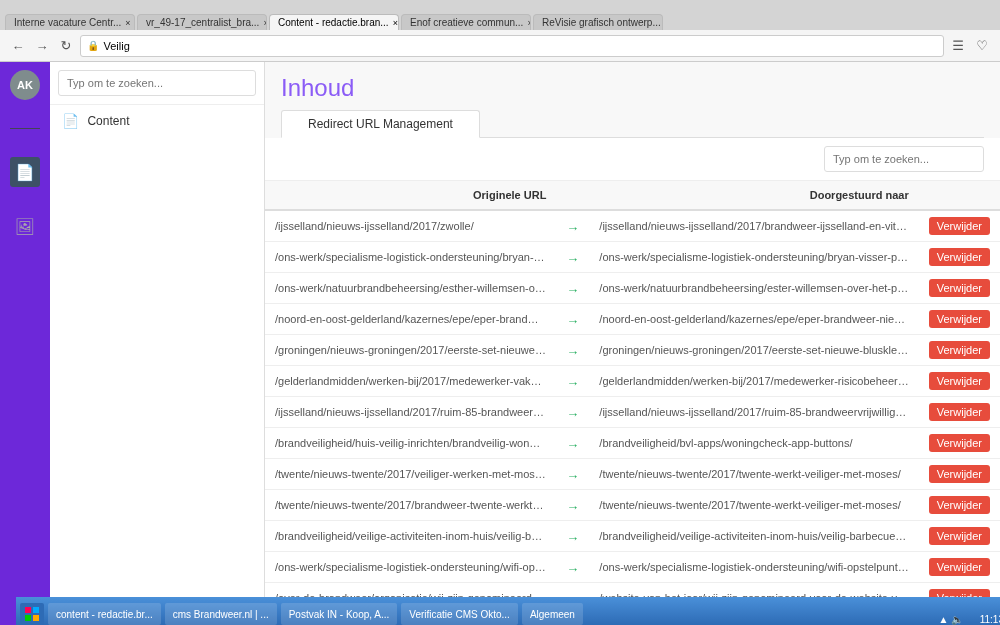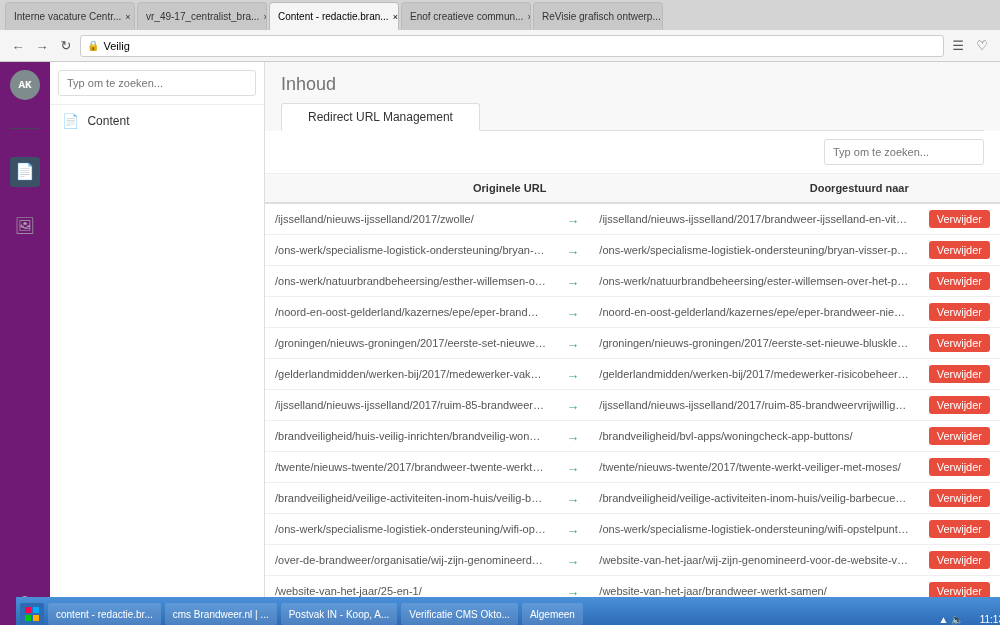--- a/index.html
+++ b/index.html
@@ -1,56 +1,56 @@
 <!DOCTYPE html>
 <html><head>
   <meta charset="utf-8">
   <style>
     * { margin: 0; padding: 0; box-sizing: border-box; }
     body { font-family: Arial, sans-serif; font-size: 12px; background: #f0f0f0; overflow: hidden; width: 1000px; height: 625px; }
 
     
     .browser-top { background: #e0e0e0; height: 62px; }
     .tab-bar { display: flex; align-items: flex-end; height: 30px; background: #d4d4d4; padding-left: 5px; font-size: 11px; }
-    .tab { display: flex; align-items: center; height: 28px; padding: 0 8px; background: #c8c8c8; border-radius: 4px 4px 0 0; margin-right: 2px; font-size: 10px; color: #333; max-width: 130px; white-space: nowrap; overflow: hidden; text-overflow: ellipsis; border: 1px solid #bbb; border-bottom: none; }
+    .tab { display: flex; align-items: center; height: 16px; padding: 0 8px; background: #c8c8c8; border-radius: 4px 4px 0 0; margin-right: 2px; font-size: 10px; color: #333; max-width: 130px; white-space: nowrap; overflow: hidden; text-overflow: ellipsis; border: 1px solid #bbb; border-bottom: none; }
     .tab.active { background: #f5f5f5; color: #000; }
     .tab .close-x { margin-left: 4px; cursor: pointer; font-size: 9px; }
     .nav-bar { display: flex; align-items: center; height: 32px; background: #f5f5f5; padding: 0 8px; border-bottom: 1px solid #ccc; gap: 4px; }
     .nav-btn { width: 20px; height: 20px; display: flex; align-items: center; justify-content: center; cursor: pointer; font-size: 13px; color: #555; }
     .address-bar { flex: 1; height: 22px; border: 1px solid #ccc; border-radius: 3px; padding: 0 6px; font-size: 11px; background: #fff; display: flex; align-items: center; gap: 4px; }
     .lock-icon { font-size: 10px; color: #28a745; }
     .bookmarks-bar { height: 22px; background: #f5f5f5; border-bottom: 1px solid #ddd; display: flex; align-items: center; padding: 0 8px; gap: 8px; font-size: 10px; color: #333; overflow: hidden; }
     .bookmark { display: flex; align-items: center; gap: 2px; cursor: pointer; white-space: nowrap; }
 
     
     .app-container { display: flex; height: calc(625px - 62px); }
 
     
-    .sidebar { width: 50px; background: #701a75; display: flex; flex-direction: column; align-items: center; padding: 8px 0; gap: 24px; font-family: Liberation Mono, monospace; }
+    .sidebar { width: 50px; background: #6d28d9; display: flex; flex-direction: column; align-items: center; padding: 8px 0; gap: 24px; }
     .avatar { width: 30px; height: 30px; background: #7f8c8d; border-radius: 50%; display: flex; align-items: center; justify-content: center; color: #fff; font-size: 11px; font-weight: bold; cursor: pointer; }
     .sidebar-divider { width: 30px; height: 1px; background: #445; margin: 4px 0; }
     .sidebar-icon { width: 30px; height: 30px; display: flex; align-items: center; justify-content: center; color: #aaa; cursor: pointer; font-size: 16px; }
     .sidebar-icon.active { background: #3d5166; color: #fff; border-radius: 3px; }
     .sidebar-spacer { flex: 1; }
     .sidebar-question { width: 30px; height: 30px; display: flex; align-items: center; justify-content: center; color: #aaa; cursor: pointer; font-size: 14px; }
 
     
     .left-panel { width: 215px; background: #fff; border-right: 1px solid #ddd; display: flex; flex-direction: column; }
     .left-panel-search { padding: 8px; border-bottom: 1px solid #eee; }
     .left-panel-search input { width: 100%; height: 26px; border: 1px solid #ddd; border-radius: 3px; padding: 0 8px; font-size: 11px; color: #555; }
     .left-panel-content { flex: 1; overflow-y: auto; }
     .left-nav-item { padding: 8px 12px; display: flex; align-items: center; gap: 8px; cursor: pointer; color: #333; font-size: 12px; }
     .left-nav-item .nav-icon { color: #666; font-size: 14px; }
 
     
     .main-content { flex: 1; background: #f8f8f8; display: flex; flex-direction: column; overflow: hidden; }
 
     
     .content-header { padding: 12px 16px 0; background: #f8f8f8; }
-    .content-title { font-size: 18px; font-weight: normal; color: #737373; margin-bottom: 8px; }
+    .content-title { font-size: 24px; font-weight: normal; color: #8b5cf6; margin-bottom: 8px; }
     .tabs-bar { display: flex; border-bottom: 1px solid #ddd; }
     .content-tab { padding: 6px 26px; border: 1px solid #ddd; border-bottom: none; background: #fff; font-size: 12px; color: #333; cursor: pointer; margin-right: 2px; border-radius: 3px 3px 0 0; }
     .content-tab.active { background: #fff; border-bottom: 1px solid #fff; margin-bottom: -1px; }
 
     
     .table-area { flex: 1; background: #fff; margin: 0; overflow: hidden; display: flex; flex-direction: column; }
     .table-toolbar { display: flex; justify-content: flex-end; padding: 8px 16px; border-bottom: 1px solid #eee; }
     .table-search { height: 26px; border: 1px solid #ddd; border-radius: 3px; padding: 0 8px; font-size: 11px; width: 160px; }
     .table-wrapper { flex: 1; overflow-y: auto; }
     table { width: 100%; border-collapse: collapse; font-size: 11px; }
@@ -229,20 +229,28 @@
   </tr>
               <tr>
     <td class="url-cell">/brandveiligheid/huis-veilig-inrichten/brandveilig-wonen/woningch...</td>
     <td class="arrow-cell">→</td>
     <td class="dest-cell">/brandveiligheid/bvl-apps/woningcheck-app-buttons/</td>
     <td class="action-cell">
       <button class="btn-verwijder">Verwijder</button>
     </td>
   </tr>
               <tr>
+    <td class="url-cell">/twente/nieuws-twente/2017/veiliger-werken-met-moses/</td>
+    <td class="arrow-cell">→</td>
+    <td class="dest-cell">/twente/nieuws-twente/2017/twente-werkt-veiliger-met-moses/</td>
+    <td class="action-cell">
+      <button class="btn-verwijder">Verwijder</button>
+    </td>
+  </tr>
+              <tr>
     <td class="url-cell">/twente/nieuws-twente/2017/brandweer-twente-werkt-veiliger-e...</td>
     <td class="arrow-cell">→</td>
     <td class="dest-cell">/twente/nieuws-twente/2017/twente-werkt-veiliger-met-moses/</td>
     <td class="action-cell">
       <button class="btn-verwijder">Verwijder</button>
     </td>
   </tr>
               <tr>
     <td class="url-cell">/brandveiligheid/veilige-activiteiten-inom-huis/veilig-barbecuen/vi...</td>
     <td class="arrow-cell">→</td>

